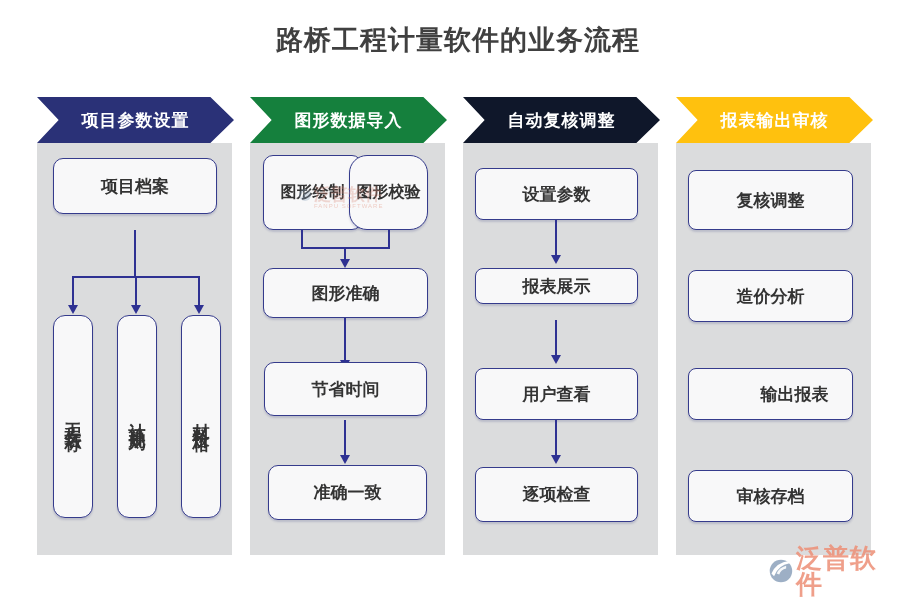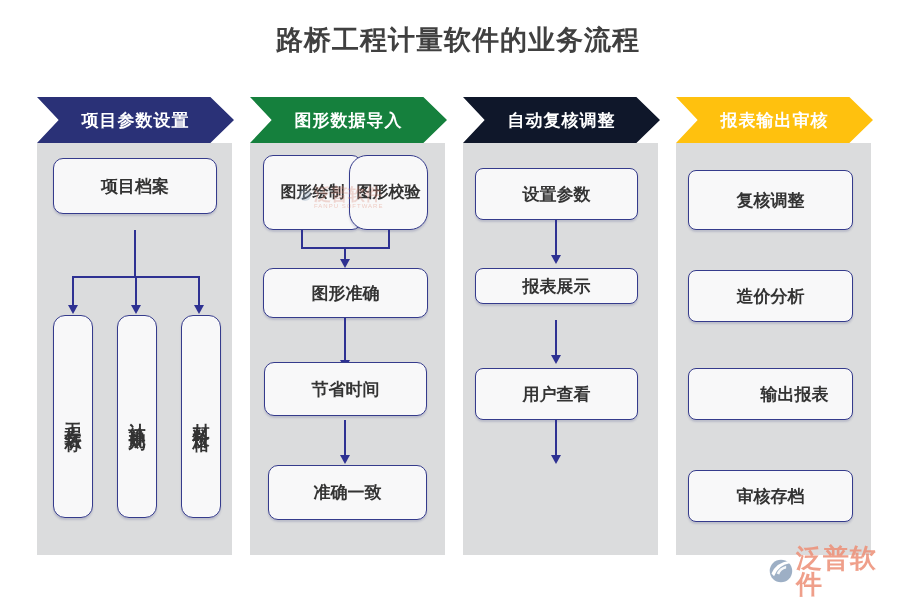--- a/index.html
+++ b/index.html
@@ -115,20 +115,21 @@
   <div class="ah" style="left:551px;top:255px;"></div>
 
   <div class="box" style="left:475px;top:268px;width:163px;height:36px;">报表展示</div>
   <div class="ln" style="left:555px;top:320px;width:2px;height:36px;"></div>
   <div class="ah" style="left:551px;top:355px;"></div>
 
   <div class="box" style="left:475px;top:368px;width:163px;height:52px;">用户查看</div>
   <div class="ln" style="left:555px;top:420px;width:2px;height:36px;"></div>
   <div class="ah" style="left:551px;top:455px;"></div>
 
+  <div class="box" style="left:475px;top:467px;width:163px;height:55px;">逐项检查</div>
 
   <div class="banner" style="left: 676px; background: rgb(255, 193, 14);">报表输出审核</div>
   <div class="panel" style="left:676px;"></div>
 
   <div class="box" style="left:688px;top:170px;width:165px;height:60px;">复核调整</div>
   <div class="box" style="left:688px;top:270px;width:165px;height:52px;">造价分析</div>
   <div class="box" style="left:688px;top:368px;width:165px;height:52px;padding-left:48px;">输出报表</div>
   <div class="box" style="left:688px;top:470px;width:165px;height:52px;">审核存档</div>
 
   <div class="logo">

